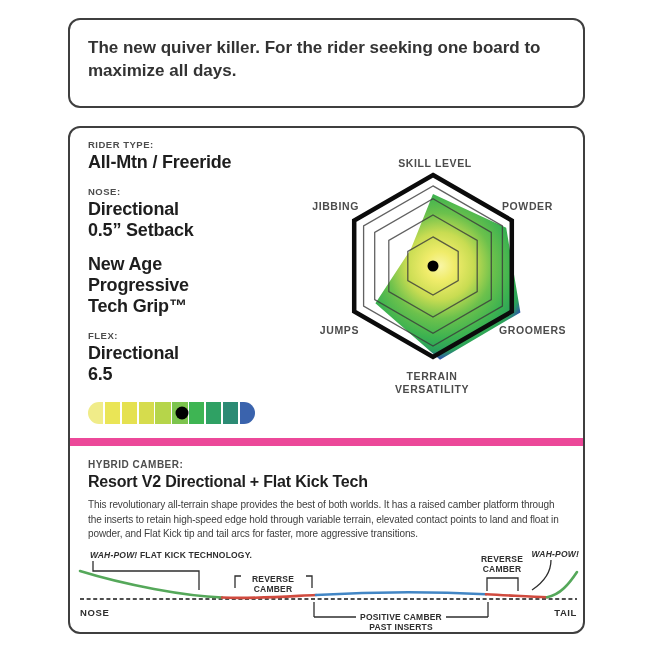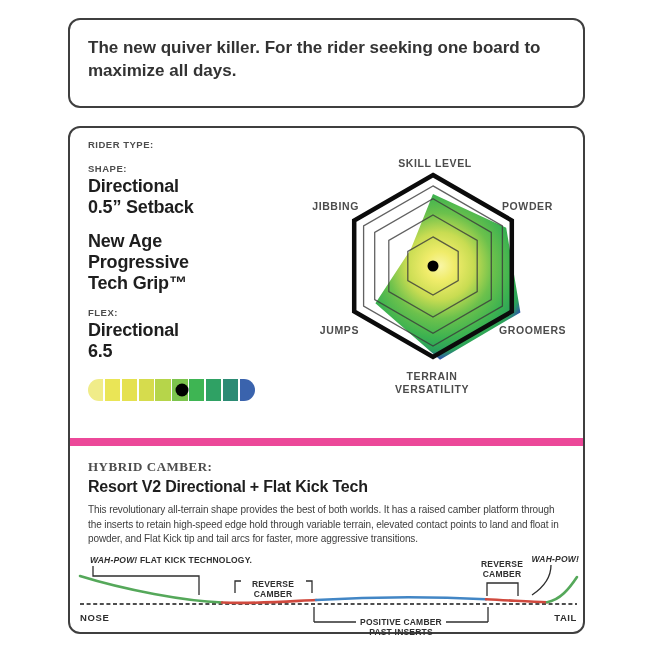--- a/index.html
+++ b/index.html
@@ -16,21 +16,21 @@
   .spec-group{margin-bottom:13px;}
   .spec-label{font-size:9.5px;font-weight:700;color:#4d4d4d;letter-spacing:.5px;margin-bottom:2px;}
   .spec-value{font-size:18px;font-weight:800;color:#1e1e1e;line-height:21px;white-space:pre-line;letter-spacing:-.2px;}
   .flex-bar-wrap{position:relative;width:167px;height:22px;margin-top:17px;}
   .flex-bar{display:flex;width:167px;height:22px;border-radius:11px;overflow:hidden;background:#fff;gap:1.5px;}
   .flex-bar span{flex:1;}
   .flex-dot{position:absolute;top:50%;width:13px;height:13px;border-radius:50%;background:#000;transform:translate(-50%,-50%);}
   .radar-svg{position:absolute;left:248px;top:16px;overflow:visible;}
   .radar-label{font-size:10.5px;font-weight:700;fill:#4c4c4c;letter-spacing:.6px;}
   .camber-section{padding:13px 18px 0 18px;}
-  .camber-label{font-size:13px;font-weight:700;color:#4d4d4d;letter-spacing:.5px;font-family:Liberation Serif, serif;}
+  .camber-label{font-size:10px;font-weight:700;color:#4d4d4d;letter-spacing:.5px;}
   .camber-title{font-size:16px;font-weight:800;color:#1e1e1e;letter-spacing:-.2px;margin-top:3px;}
   .camber-desc{font-size:10px;line-height:1.45;color:#3d3d3d;margin-top:7px;max-width:487px;letter-spacing:-.1px;}
   .camber-svg{display:block;margin:4px 0 0 -18px;overflow:visible;}
   .cam-callout{font-size:8.5px;font-weight:700;fill:#2e2e2e;letter-spacing:.2px;}
   .cam-callout-it{font-style:italic;}
   .cam-endlabel{font-size:9.5px;font-weight:700;fill:#2e2e2e;letter-spacing:.6px;}
   .cam-line{stroke:#2e2e2e;stroke-width:1.3;fill:none;}
 </style>
 </head>
 <body>
@@ -38,23 +38,24 @@
 <div class="box intro-box">
   <div class="intro-text">The new quiver killer. For the rider seeking one board to maximize all days.</div>
 </div>
 
 <div class="box main-box">
 
   <div class="spec-section">
     <div class="left-col">
       <div class="spec-group">
         <div class="spec-label">RIDER TYPE:</div>
+        <div class="spec-value">All-Mtn / Freeride</div>
       </div>
       <div class="spec-group">
-        <div class="spec-label">SHAPE:</div>
+        <div class="spec-label">NOSE:</div>
         <div class="spec-value">Directional
 0.5” Setback</div>
       </div>
       <div class="spec-group">
         <div class="spec-value">New Age
 Progressive
 Tech Grip™</div>
       </div>
       <div class="spec-group">
         <div class="spec-label">FLEX:</div>

